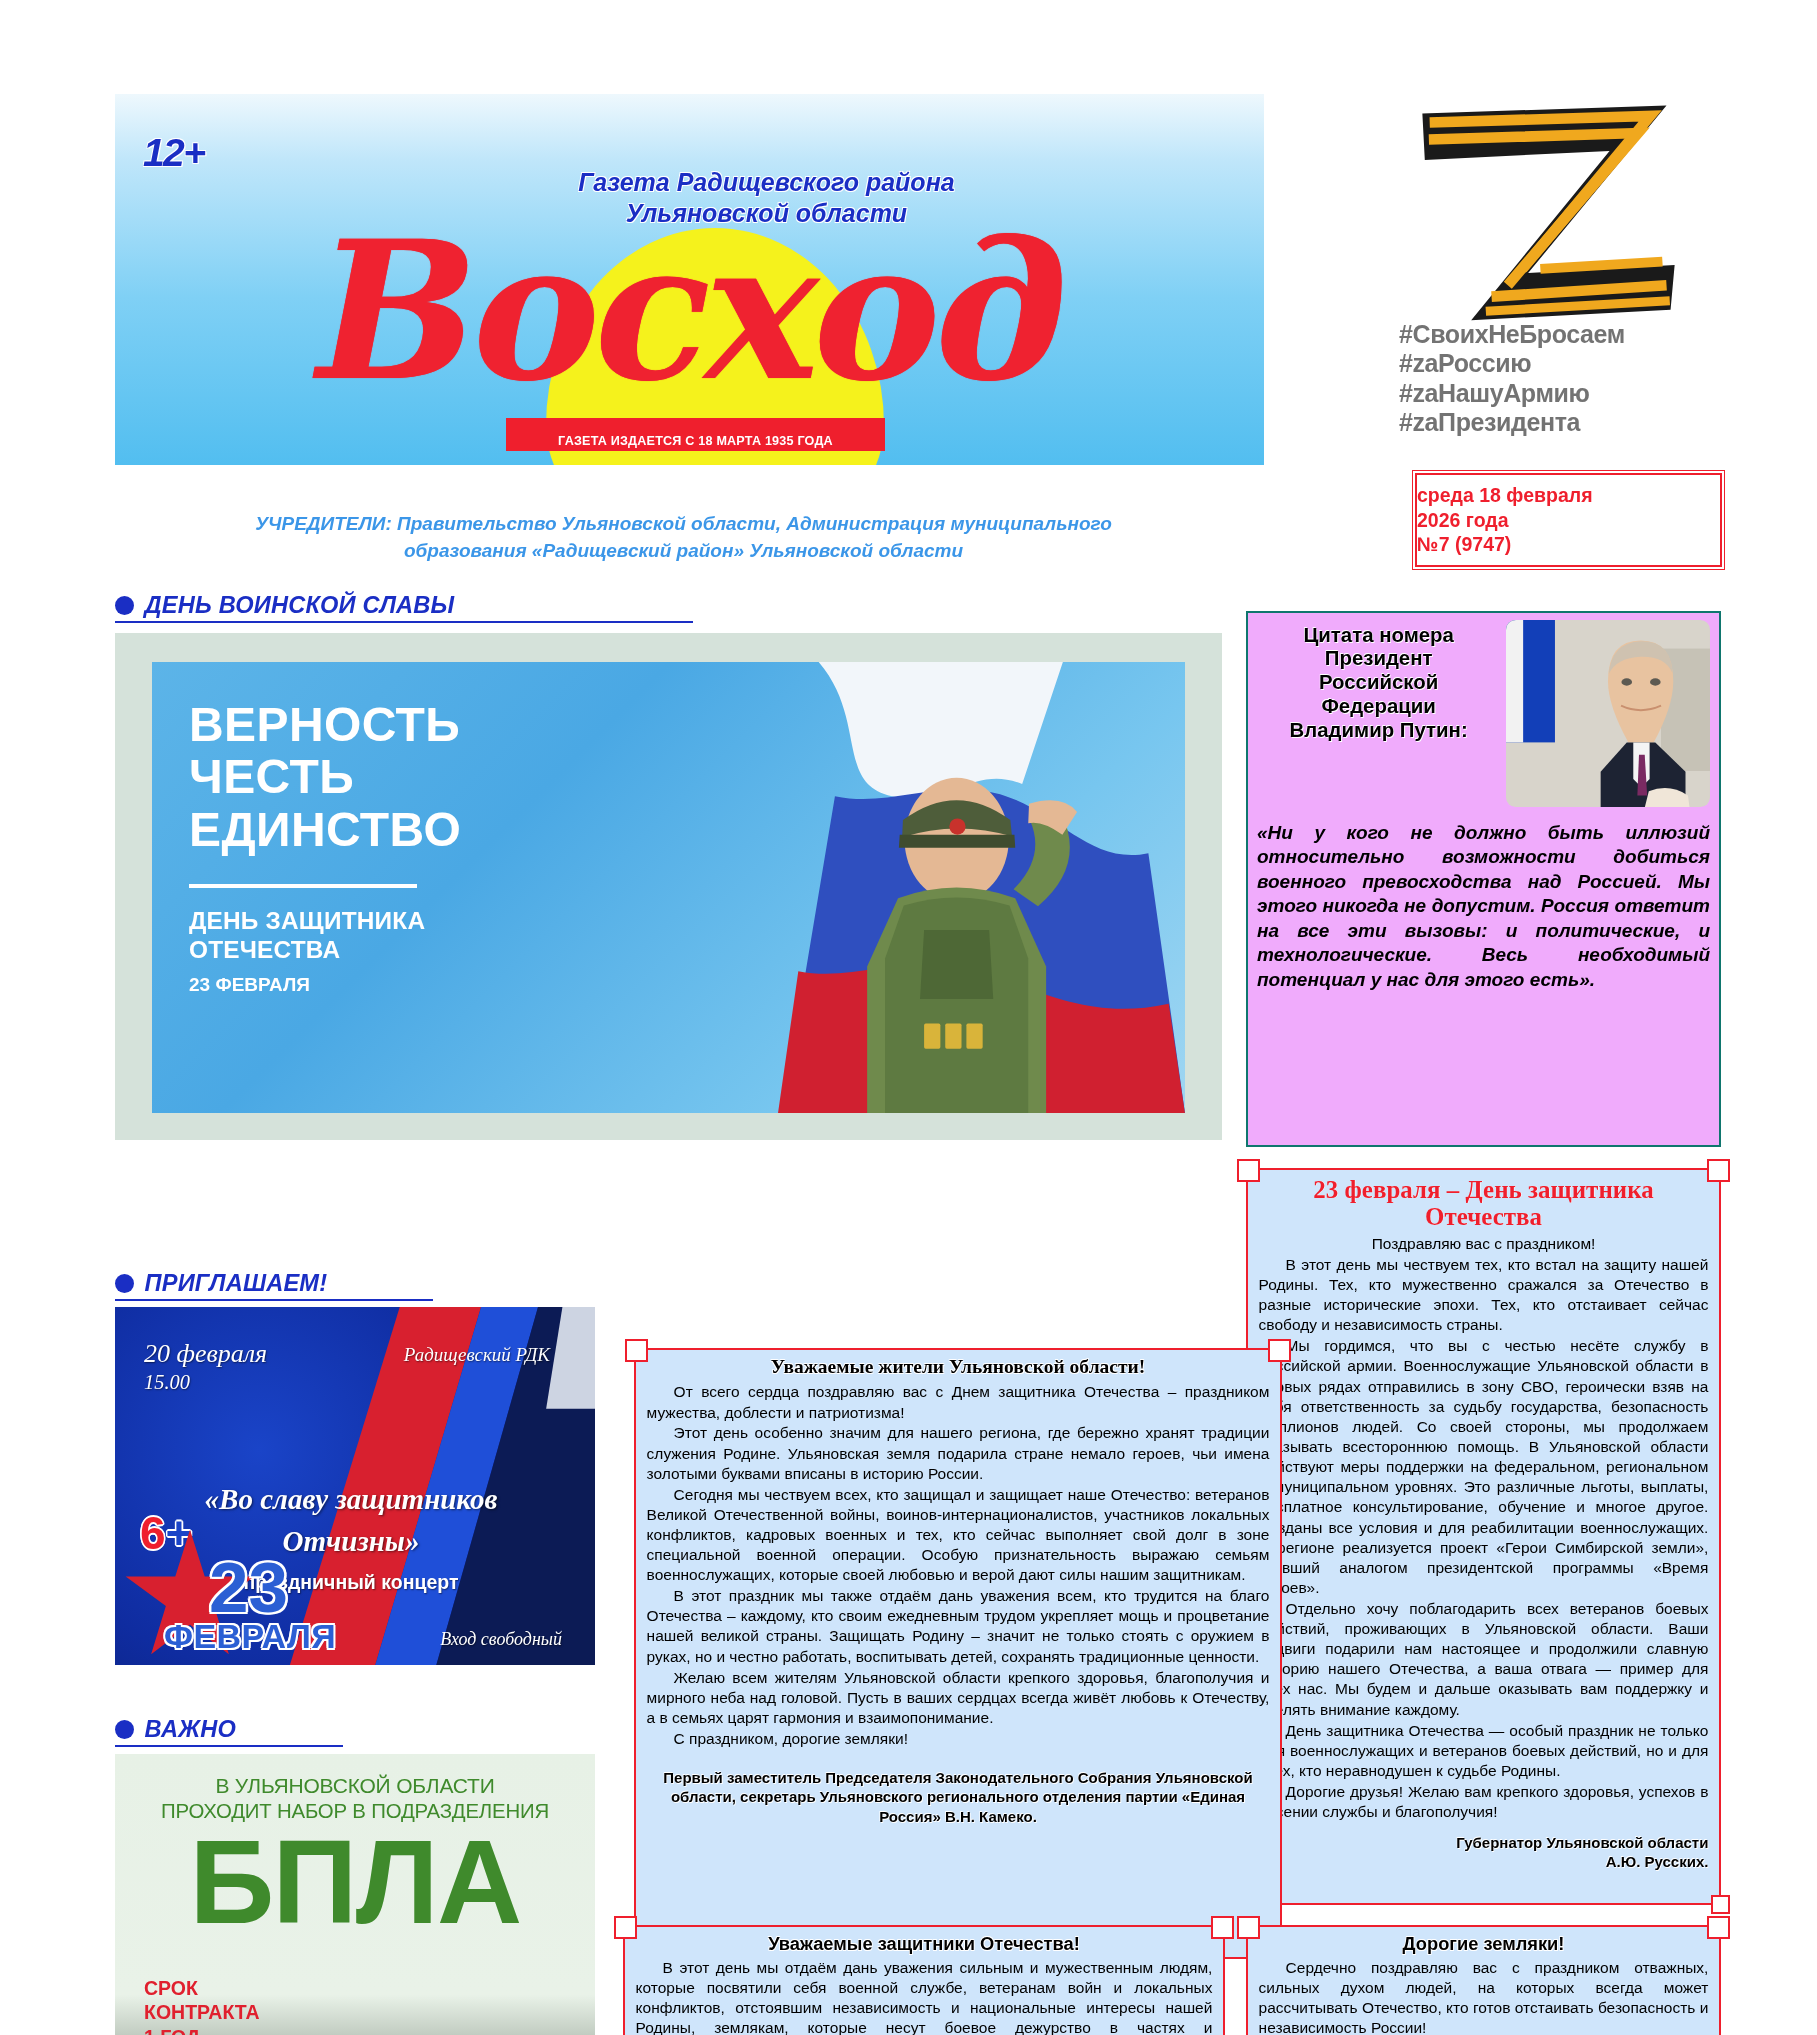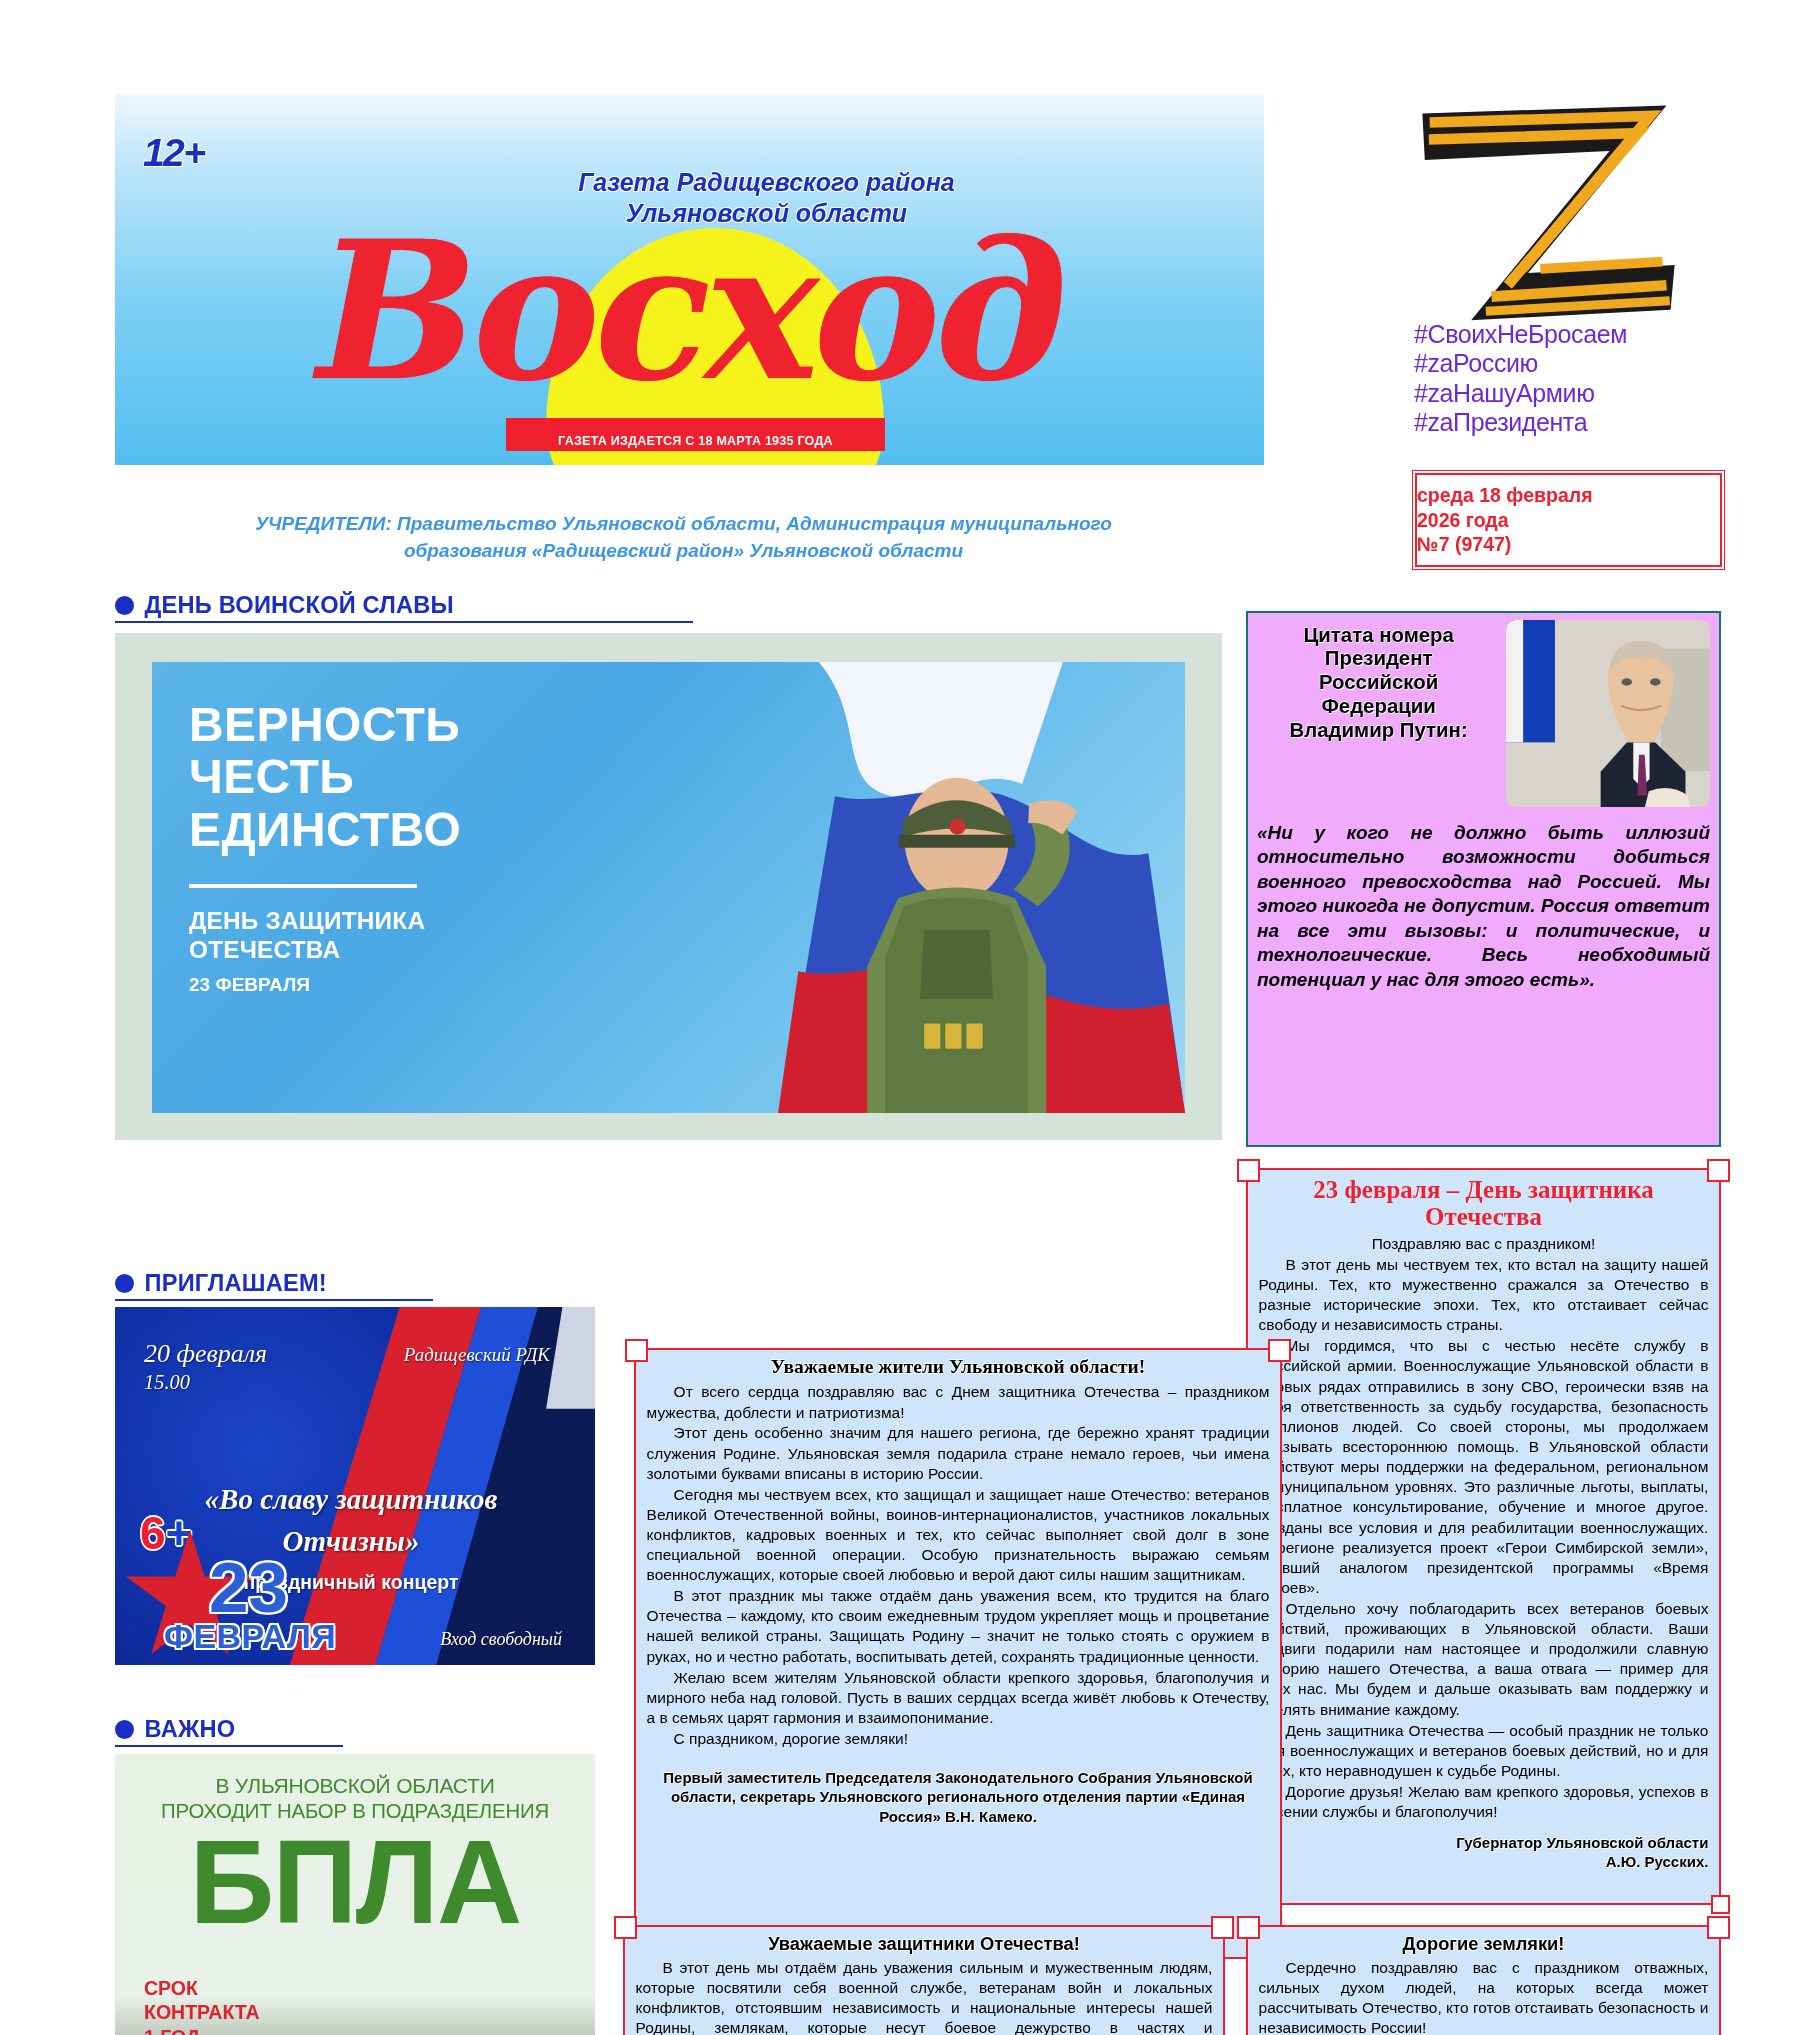--- a/index.html
+++ b/index.html
@@ -69,23 +69,23 @@
 
   
   .zblock {
     position: absolute; left: 1384px; top: 94px;
     width: 403px; height: 366px;
   }
   .zglyph {
     position: absolute; left: 22.4px; top: 0px; width: 285px; height: 236px;
   }
   .hashtags {
-    position: absolute; left: 30px; top: 226px;
-    font-size: 25px; line-height: 1.17; font-weight: normal;
-    color: #6d28d9; letter-spacing: -0.4px;
+    position: absolute; left: 15px; top: 226px;
+    font-size: 25px; line-height: 1.17; font-weight: bold;
+    color: #737373; letter-spacing: -0.4px;
   }
 
   
   .founders {
     position: absolute; left: 134px; top: 511px;
     width: 1099px; text-align: center;
     color: #3b96e8; font-weight: bold; font-style: italic;
     font-size: 19px; line-height: 1.42;
     text-shadow: 0.6px 0.6px 0 #ffffff, -0.6px -0.6px 0 #ffffff;
   }
@@ -108,21 +108,21 @@
     position: absolute;
     display: flex; align-items: center; gap: 10.6px;
     border-bottom: 2px solid #1a2ec4;
     padding-bottom: 2.4px;
   }
   .seclabel .dot {
     width: 19px; height: 19px; border-radius: 50%;
     background: #1a2ec4; flex: none;
   }
   .seclabel .txt {
-    color: #1a2ec4; font-weight: bold; 
+    color: #1a2ec4; font-weight: bold; font-style: italic;
     font-size: 23.6px; letter-spacing: 0.2px; white-space: nowrap;
   }
 
   
   .hero-wrap {
     position: absolute; left: 115px; top: 633px;
     width: 1107px; height: 507px;
     background: #d5e2da;
     padding: 28.5px 37px 27px 37px;
   }

